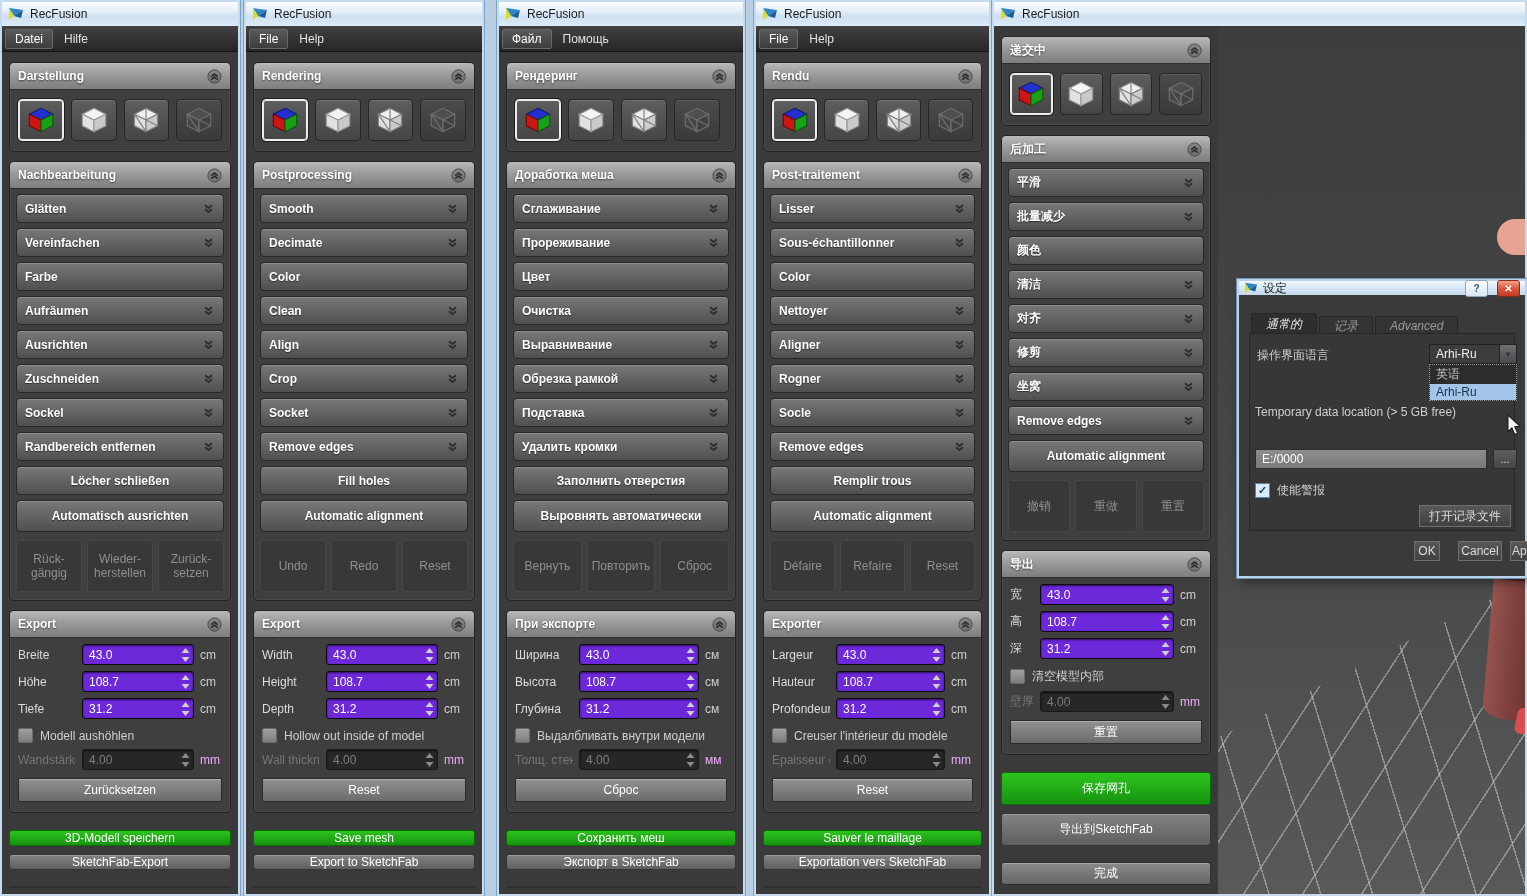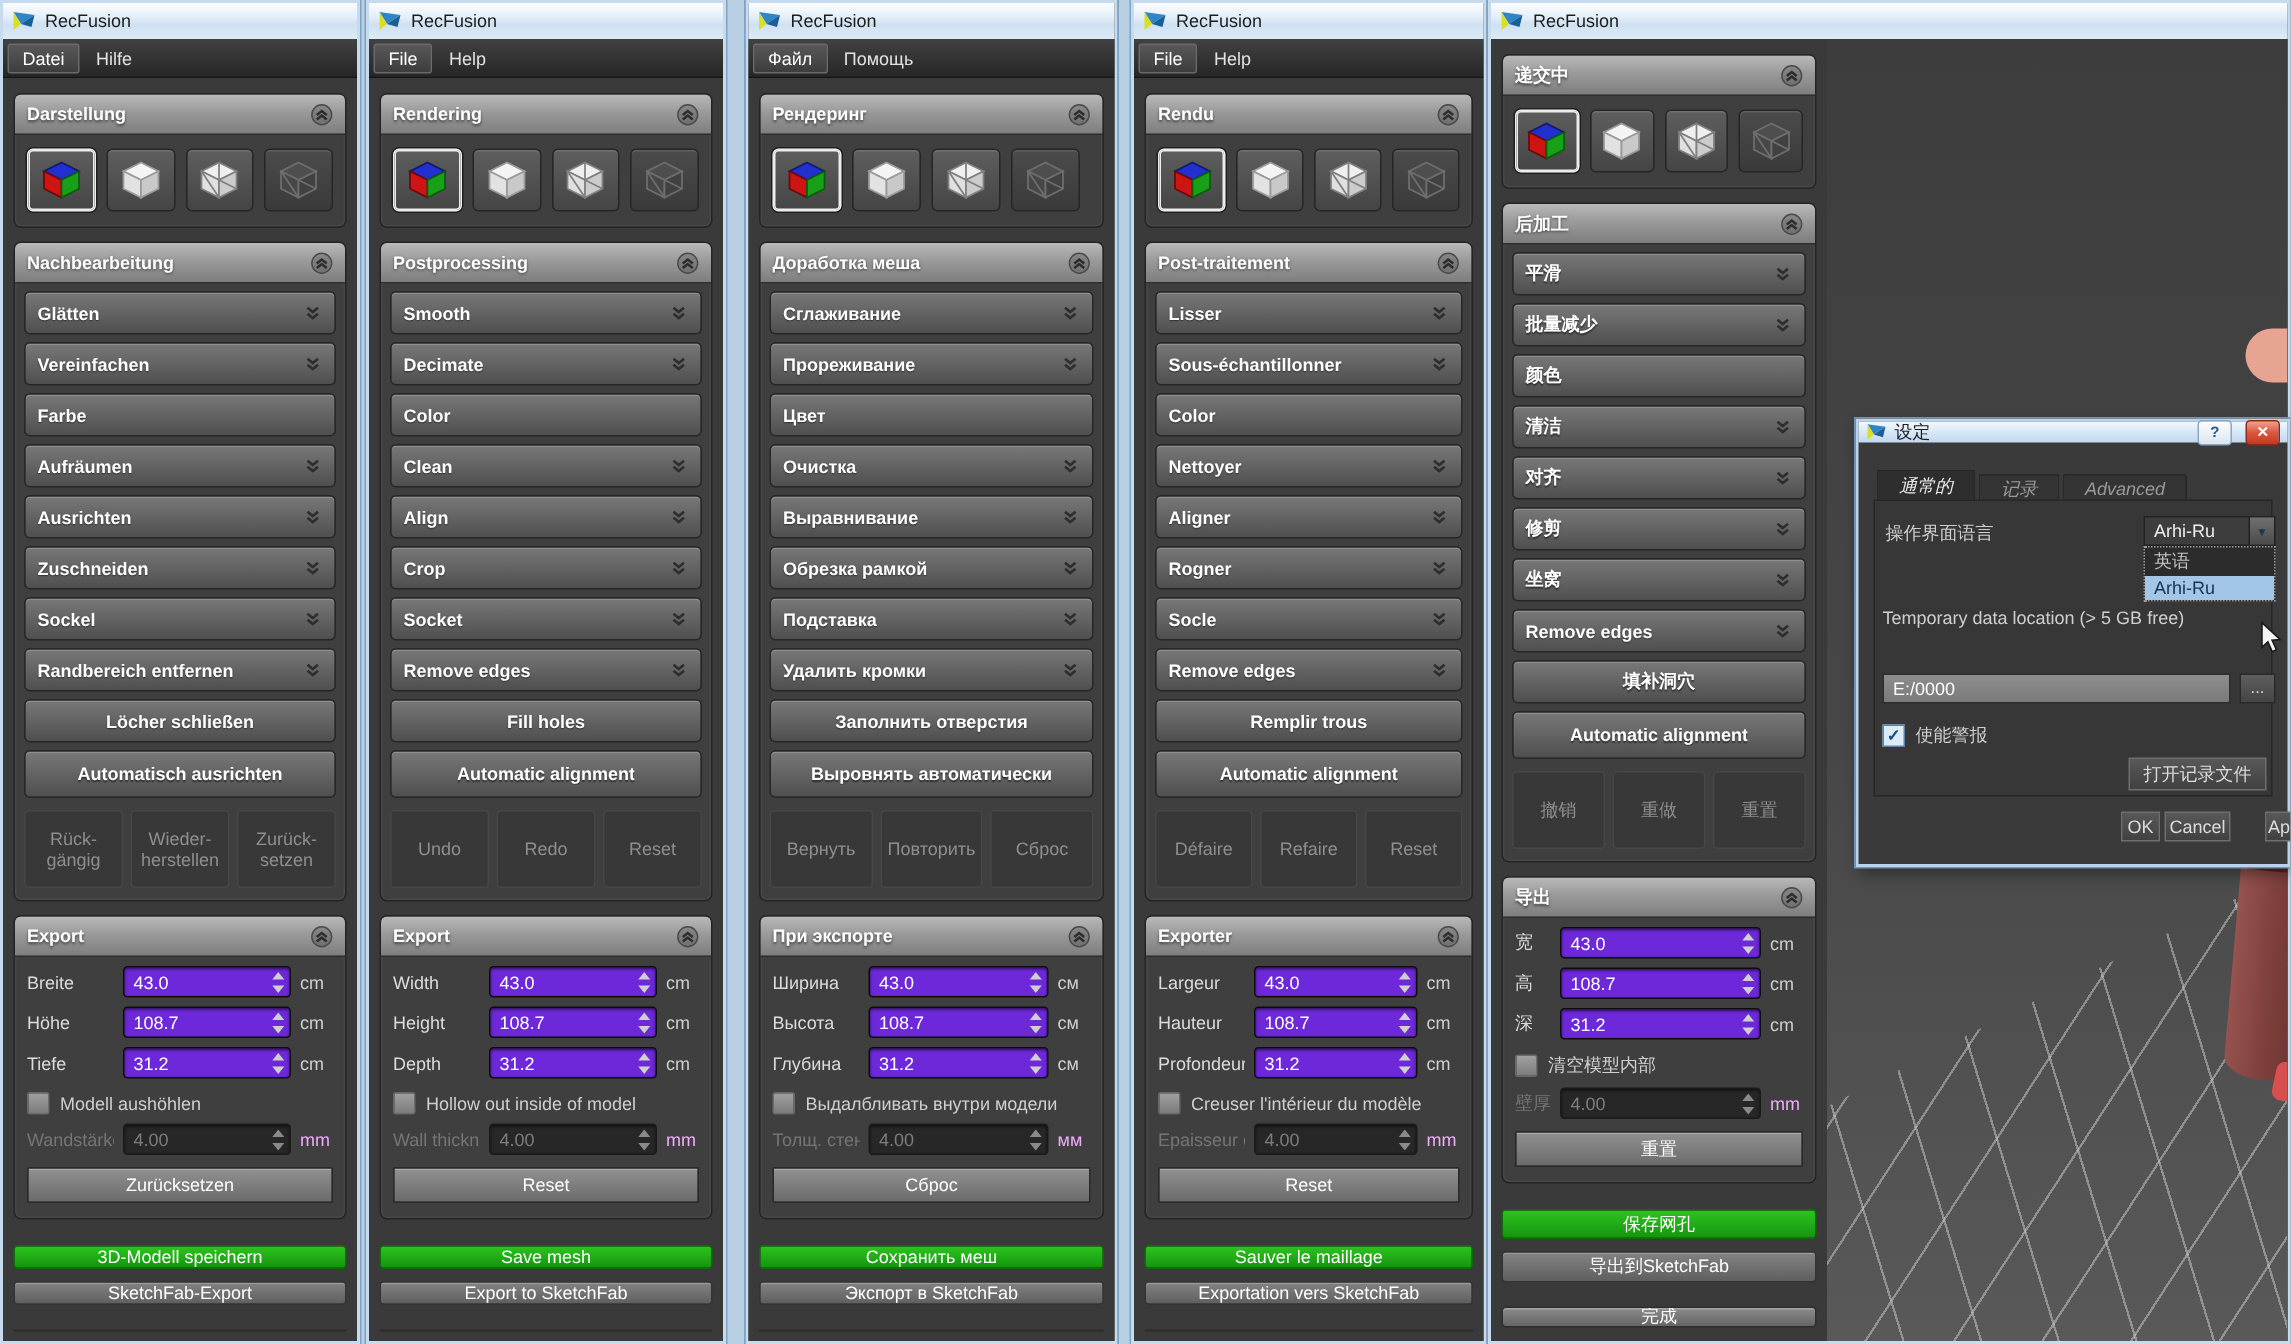--- a/index.html
+++ b/index.html
@@ -117,21 +117,21 @@
   .browse-btn{position:absolute;left:254px;top:168px;width:24px;height:20px;box-sizing:border-box;
         background:linear-gradient(#5e5e5e,#454545);border:1px solid #2a2a2a;color:#ddd;font-size:11px;
         display:flex;align-items:center;justify-content:center;}
   .dlg-check-row{position:absolute;left:16px;top:201px;display:flex;gap:7px;align-items:center;color:#cfcfcf;font-size:12px;}
   .dlg-checkbox{width:13px;height:13px;background:#dcebf8;border:1px solid #5d83a8;display:flex;align-items:center;
         justify-content:center;color:#134a80;font-size:11px;font-weight:bold;}
   .openlog-btn{position:absolute;right:14px;top:224px;height:20px;padding:0 9px;background:linear-gradient(#585858,#414141);
         border:1px solid #6e6e6e;color:#ddd;font-size:12px;display:flex;align-items:center;}
   .dlg-btn{position:absolute;top:260px;height:20px;box-sizing:border-box;background:linear-gradient(#585858,#414141);
         border:1px solid #6e6e6e;color:#ddd;font-size:12px;display:flex;align-items:center;justify-content:center;}
-  #dlg-ok{left:175px;width:26px;} #dlg-cancel{left:204px;width:44px;} #dlg-apply{left:271px;width:34px;}
+  #dlg-ok{left:175px;width:26px;} #dlg-cancel{left:219px;width:44px;} #dlg-apply{left:271px;width:34px;}
 
   .cursor{position:absolute;left:1506px;top:414px;z-index:200;}
 </style>
 </head>
 <body>
 
 <div id="stage">
     <div class="win lang-zh with-viewport" style="left: 992px; width: 535px;">
     <div class="titlebar">
       <span style="display:flex">
@@ -267,23 +267,20 @@
               <div class="tool-btn">
     <span class="tool-label">Remove edges</span>
     <span class="chev">
       <svg width="13" height="13" viewBox="0 0 13 13">
                     <path d="M3 3.2 6.5 6 10 3.2" fill="none" stroke="#2e2e2e" stroke-width="1.8"></path>
                     <path d="M3 7.2 6.5 10 10 7.2" fill="none" stroke="#2e2e2e" stroke-width="1.8"></path>
                   </svg>
     </span>
   </div>
             </div>
-          <div class="tool-btn action-btn">
-            <span>填补洞穴</span>
-          </div>
           <div class="tool-btn action-btn auto-btn">
             <span class="wrap">Automatic alignment</span>
           </div>
           <div class="history-row">
             <div class="history-btn">撤销</div>
             <div class="history-btn">重做</div>
             <div class="history-btn">重置</div>
           </div>
         </div>
 

